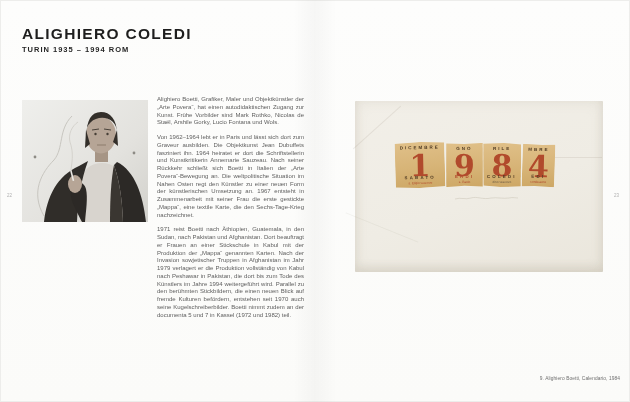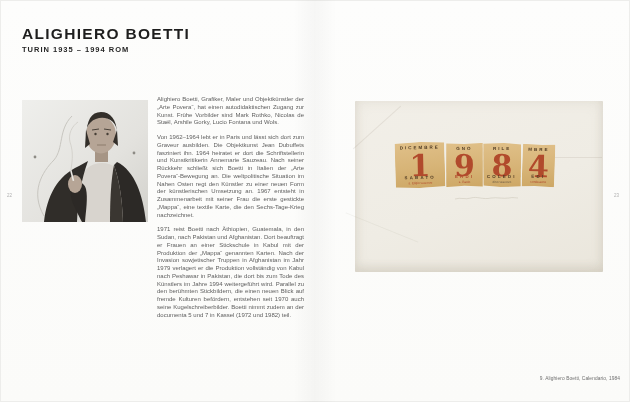--- a/index.html
+++ b/index.html
@@ -87,21 +87,21 @@
     font-size:4.8px;color:#6e6e6e;letter-spacing:0.1px;
   }
 </style>
 </head>
 <body>
 
 <div class="spread">
   <div class="gutter"></div>
 
   <div>
-    <h1 class="title">ALIGHIERO BOETTI</h1>
+    <h1 class="title">ALIGHIERO COLEDI</h1>
     <h2 class="subtitle">TURIN 1935 – 1994 ROM</h2>
 
     <div class="portrait">
       <svg viewBox="0 0 126 122" preserveAspectRatio="none">
         <defs>
           <linearGradient id="wall" x1="0" y1="0" x2="1" y2="1">
             <stop offset="0" stop-color="#efefec"></stop>
             <stop offset="0.6" stop-color="#e3e2de"></stop>
             <stop offset="1" stop-color="#d2d1cc"></stop>
           </linearGradient>

